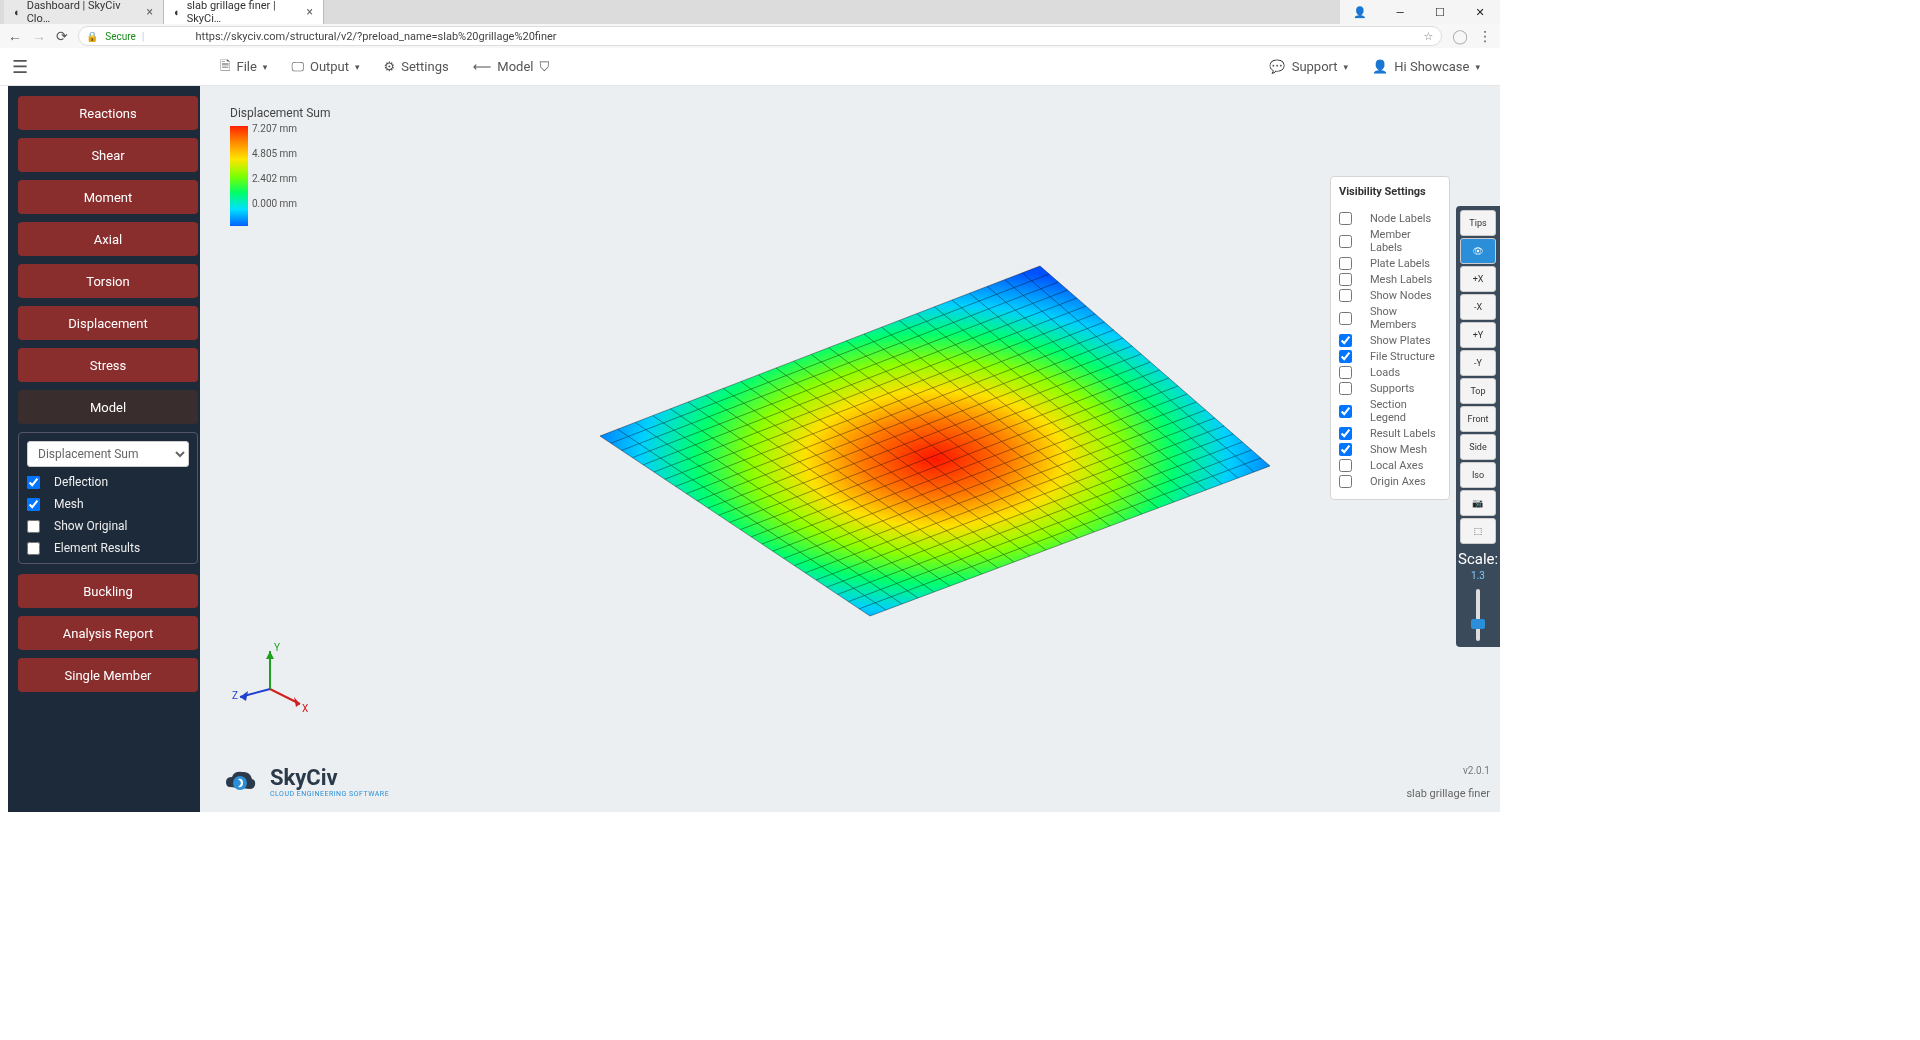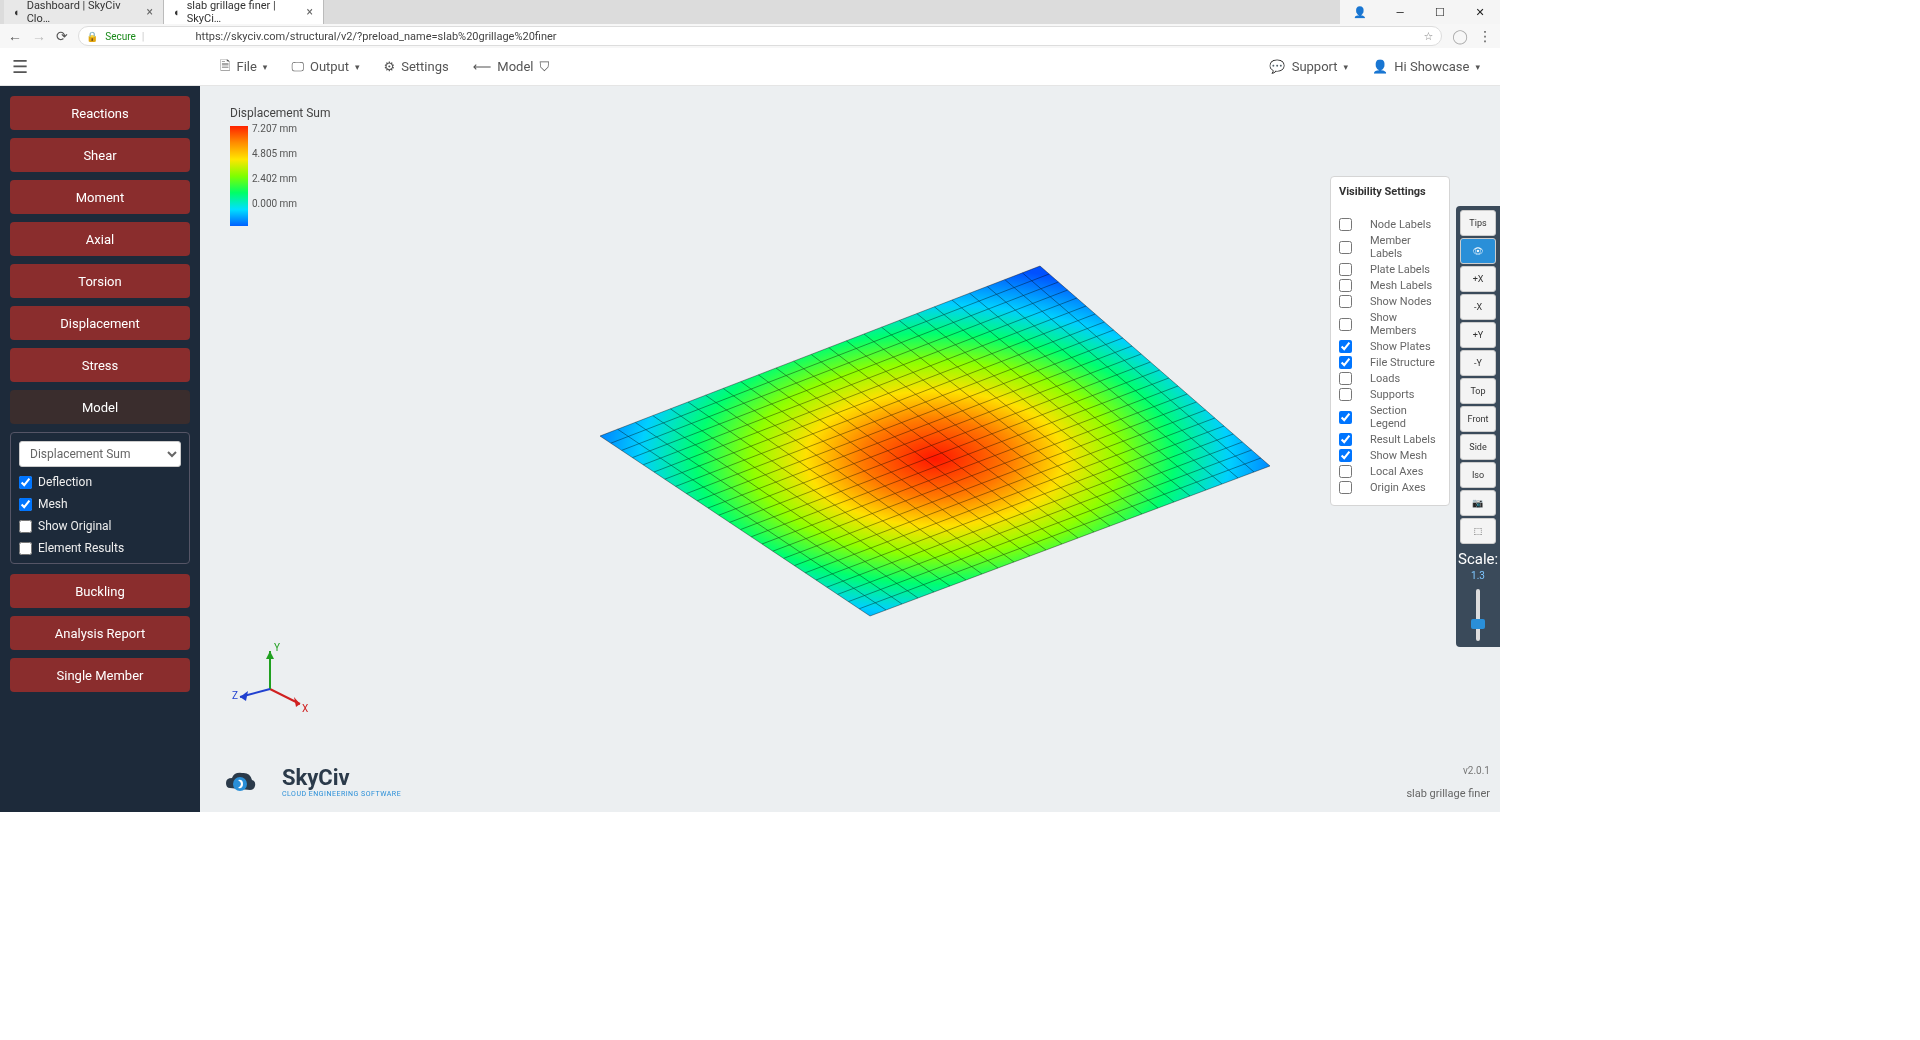--- a/index.html
+++ b/index.html
@@ -21,58 +21,58 @@
 
 
 .app-toolbar { position:absolute; top:48px; left:0; right:0; height:38px; background:#fff; border-bottom:1px solid #e5e5e5; display:flex; align-items:center; }
 .hamburger { width:40px; height:38px; display:flex; align-items:center; justify-content:center; font-size:18px; color:#555; }
 .tb-group { display:flex; gap:24px; margin-left:180px; }
 .tb-item { color:#555; font-size:13px; display:flex; align-items:center; gap:6px; cursor:pointer; }
 .tb-right { margin-left:auto; display:flex; gap:24px; padding-right:20px; }
 .caret { font-size:9px; }
 
 
-.sidebar { position:absolute; top:86px; left:0; width:200px; bottom:0; background:#1d2a3a; padding:10px; overflow-y:auto; }
+.sidebar { position:absolute; top:86px; left:8px; width:200px; bottom:0; background:#1d2a3a; padding:10px; overflow-y:auto; }
 .sb-btn { background:#8a2d2d; color:#fff; border-radius:4px; height:34px; display:flex; align-items:center; justify-content:center; margin-bottom:8px; font-size:13px; cursor:pointer; }
 .sb-btn.plates { background:#3a2d2d; }
 .sb-panel { border:1px solid #556; border-radius:4px; padding:8px; margin-bottom:10px; }
 .sb-select { width:100%; background:#fff; border:1px solid #ccc; height:26px; padding:2px 6px; font-size:12px; color:#666; border-radius:3px; }
-.sb-chk { display:flex; align-items:center; gap:6px; color:#eee; font-size:12px; margin-top:8px; }
+.sb-chk { display:flex; align-items:center; gap:14px; color:#eee; font-size:12px; margin-top:8px; }
 
 
 .canvas { position:absolute; top:86px; left:200px; right:0; bottom:0; background:#eceff1; }
 .legend-title { position:absolute; top:20px; left:30px; font-size:12px; color:#444; }
 .legend-bar { position:absolute; top:40px; left:30px; width:18px; height:100px; background:linear-gradient(to bottom,#ff2200,#ff8c00,#ffe600,#7fff00,#00ff66,#00e0ff,#0060ff); }
 .legend-ticks { position:absolute; top:38px; left:52px; font-size:10px; color:#555; line-height:1; }
 .legend-ticks div { height:25px; }
 
 
 .vis-panel { position:absolute; top:90px; right:50px; width:120px; background:#fff; border:1px solid #d5d5d5; border-radius:4px; padding:8px; font-size:11px; }
-.vis-title { font-weight:bold; margin-bottom:20px; }
+.vis-title { font-weight:bold; margin-bottom:14px; }
 .vis-item { display:flex; align-items:center; gap:18px; margin-bottom:3px; color:#666; }
 
 
 .rtb { position:absolute; top:120px; right:0; width:44px; background:#3a4a5a; border-radius:4px 0 0 4px; padding:2px; }
 .rtb-btn { background:#f4f4f4; border:1px solid #ccc; border-radius:3px; height:26px; margin:2px; font-size:9px; display:flex; align-items:center; justify-content:center; cursor:pointer; color:#333; }
 .rtb-btn.eye { background:#2a8fd8; color:#fff; }
 .rtb-scale { color:#fff; font-size:15px; text-align:center; margin:6px 0 2px; }
 .rtb-scaleval { color:#7ec7ff; font-size:10px; text-align:center; margin-bottom:4px; }
 .rtb-slider { height:60px; display:flex; justify-content:center; padding:4px 0; }
 .rtb-track { width:4px; background:#ddd; border-radius:2px; position:relative; }
 .rtb-thumb { width:14px; height:10px; background:#2a8fd8; border-radius:2px; position:absolute; left:-5px; top:30px; }
 
 
 .surf { position:absolute; top:120px; left:200px; width:870px; height:420px; }
 .surf svg { width:100%; height:100%; }
 
 
 .gizmo { position:absolute; bottom:90px; left:30px; }
 
 
-.logo { position:absolute; bottom:14px; left:20px; display:flex; align-items:flex-end; gap:22px; }
+.logo { position:absolute; bottom:14px; left:20px; display:flex; align-items:flex-start; gap:10px; }
 .logo-text { font-weight:bold; font-size:22px; color:#2b3a4a; }
 .logo-sub { font-size:7px; color:#2a8fd8; letter-spacing:0.5px; }
 
 
 .ver { position:absolute; bottom:36px; right:10px; font-size:10px; color:#777; }
 .proj { position:absolute; bottom:12px; right:10px; font-size:11px; color:#666; }
 .wctrls { position:absolute; top:0; right:0; height:24px; display:flex; align-items:center; background:#f5f5f5; }
 </style>
 </head>
 <body>

